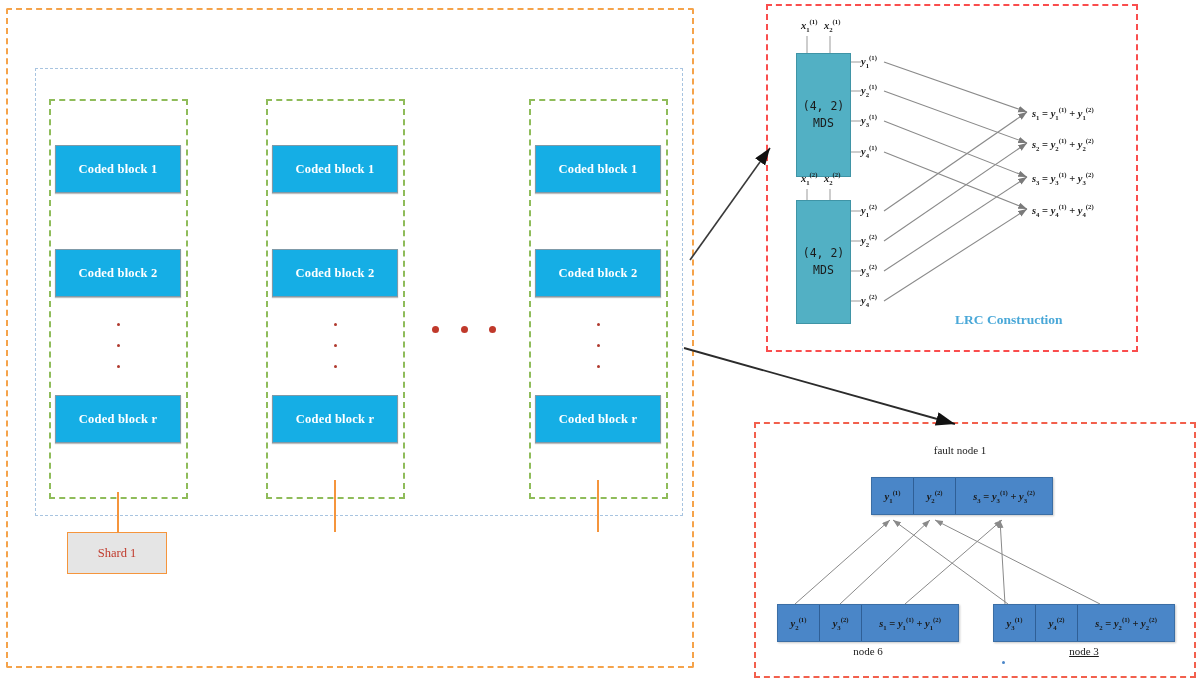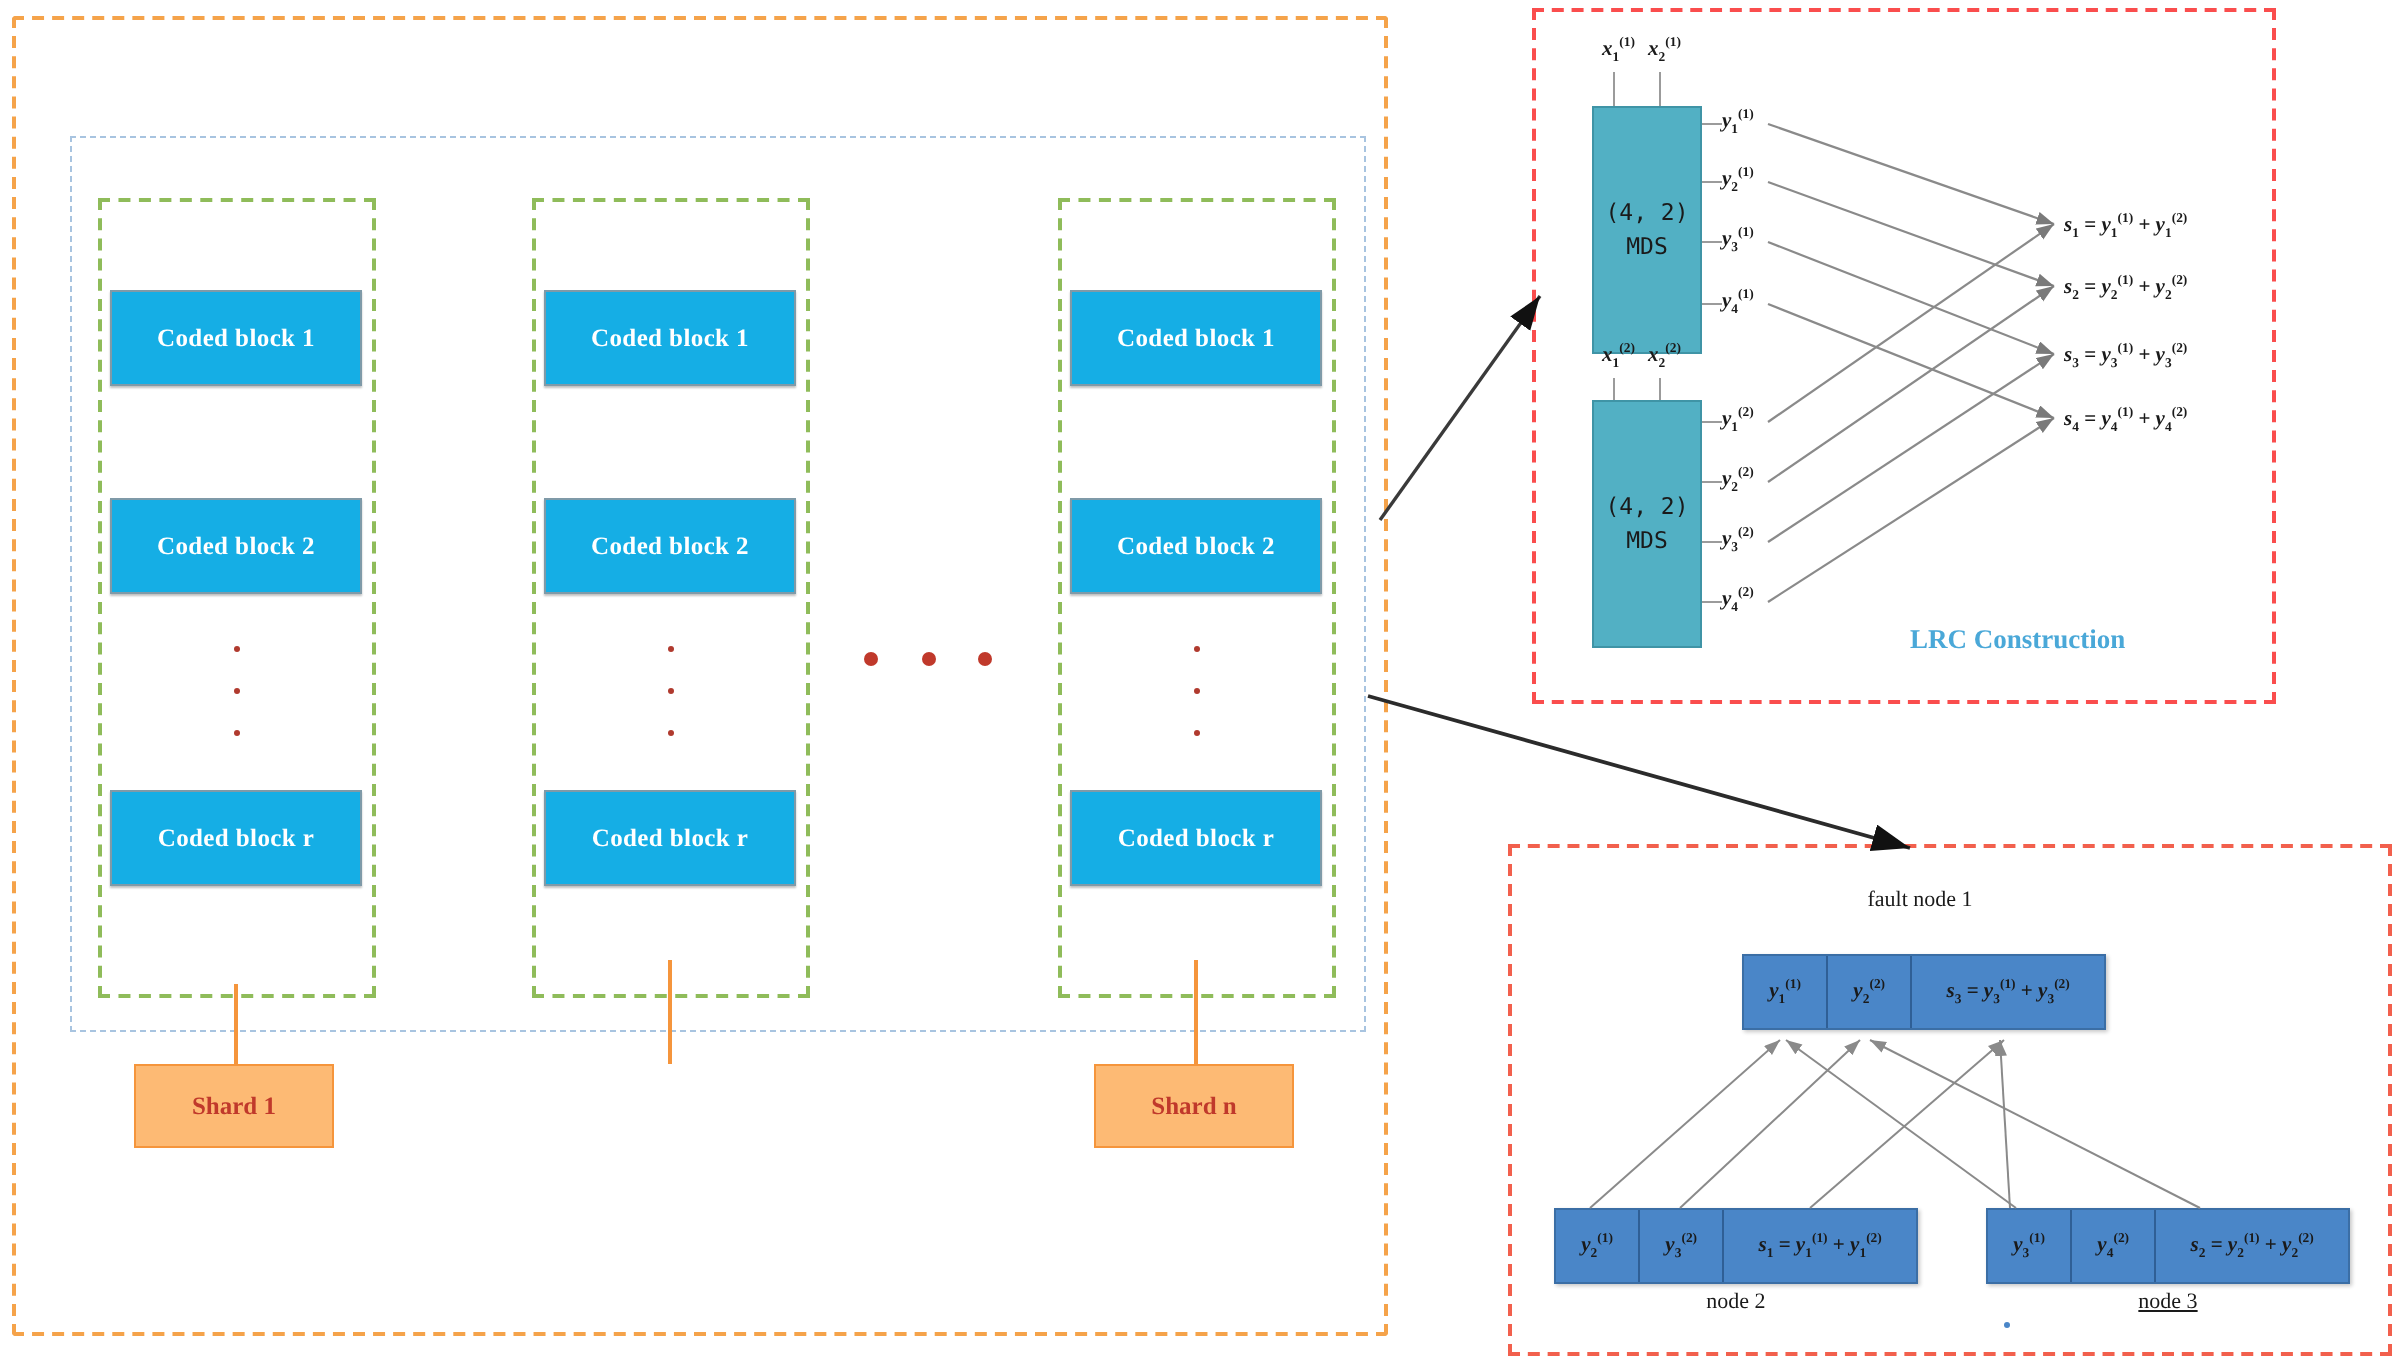--- a/index.html
+++ b/index.html
@@ -45,27 +45,27 @@
     justify-content: center;
     font-size: 12.5px;
     font-weight: bold;
     letter-spacing: .2px;
     box-shadow: 0 1px 1px rgba(0,0,0,.25);
   }
 
   
   .shard-box {
     border: 1.6px solid #f5953c;
-    background: #fdba74;
+    background: #e5e5e5;
     color: #c0392b;
     display: flex;
     align-items: center;
     justify-content: center;
     font-size: 12.5px;
-    font-weight: bold;
+    font-weight: normal;
   }
   .shard-stem {
     background: #f5953c;
     width: 1.6px;
   }
 
   
   .vdot, .hdot {
     background: #b03a2e;
     border-radius: 50%;
@@ -176,21 +176,20 @@
   <div class="abs vdot" style="left:597px; top:323px;"></div>
   <div class="abs vdot" style="left:597px; top:344px;"></div>
   <div class="abs vdot" style="left:597px; top:365px;"></div>
   <div class="abs coded-block" style="left:535px; top:395px; width:126px; height:48px;">Coded block r</div>
 
   <div class="abs shard-stem" style="left:117px; top:492px; height:40px;"></div>
   <div class="abs shard-stem" style="left:334px; top:480px; height:52px;"></div>
   <div class="abs shard-stem" style="left:597px; top:480px; height:52px;"></div>
 
   <div class="abs shard-box" style="left:67px; top:532px; width:100px; height:42px;">Shard 1</div>
-  <div class="abs shard-box" style="left:547px; top:532px; width:100px; height:42px;">Shard n</div>
 
 
   <div class="abs panel-red" style="left:766px; top:4px; width:372px; height:348px;"></div>
 
   <div class="abs mds-box" style="left:796px; top:53px; width:55px; height:124px;">
     <div>(4, 2)</div>
     <div>MDS</div>
   </div>
   <div class="abs math" style="left:801px; top:18px;">
     <i>x</i><sub>1</sub><sup>(1)</sup>
@@ -281,21 +280,21 @@
       <span class="math">
         <i>y</i><sub>3</sub><sup>(2)</sup>
       </span>
     </div>
     <div class="node-cell" style="width:98px;">
       <span class="math">
         <i>s</i><sub>1</sub><span class="op"> = </span><i>y</i><sub>1</sub><sup>(1)</sup><span class="op"> + </span><i>y</i><sub>1</sub><sup>(2)</sup>
       </span>
     </div>
   </div>
-  <div class="abs node-caption" style="left:808px; top:645px; width:120px;">node 2</div>
+  <div class="abs node-caption" style="left:808px; top:645px; width:120px;">node 6</div>
 
   <div class="abs node-row" style="left:993px; top:604px; width:182px; height:38px;">
     <div class="node-cell" style="width:42px;">
       <span class="math">
         <i>y</i><sub>3</sub><sup>(1)</sup>
       </span>
     </div>
     <div class="node-cell" style="width:42px;">
       <span class="math">
         <i>y</i><sub>4</sub><sup>(2)</sup>

